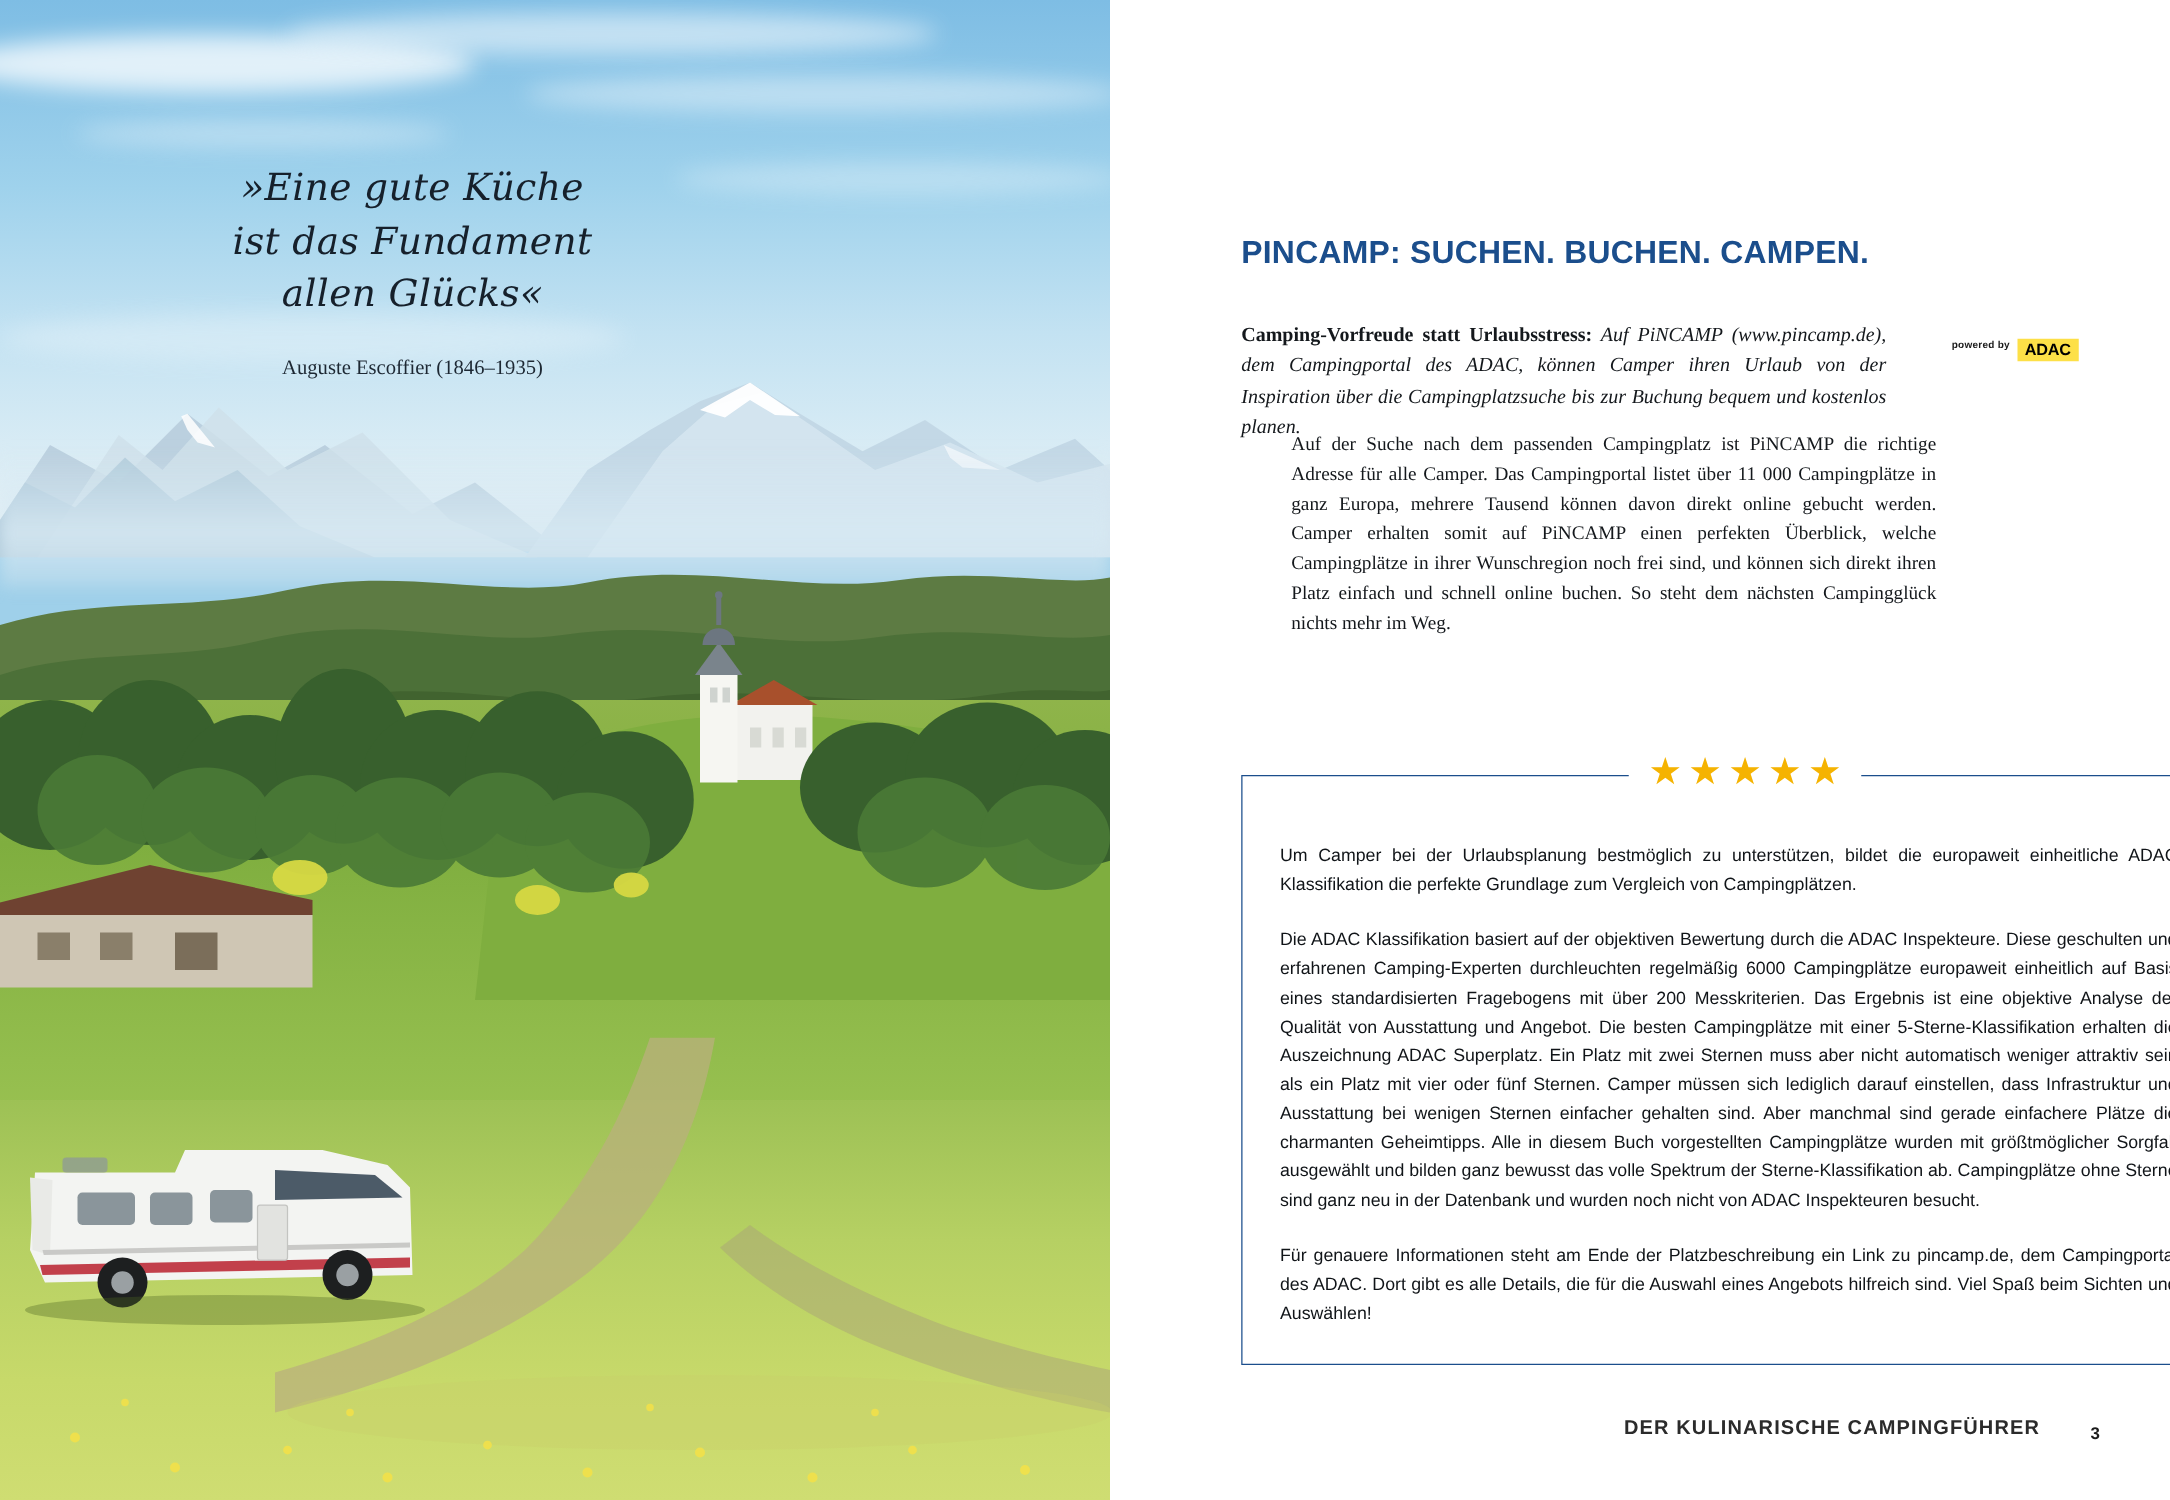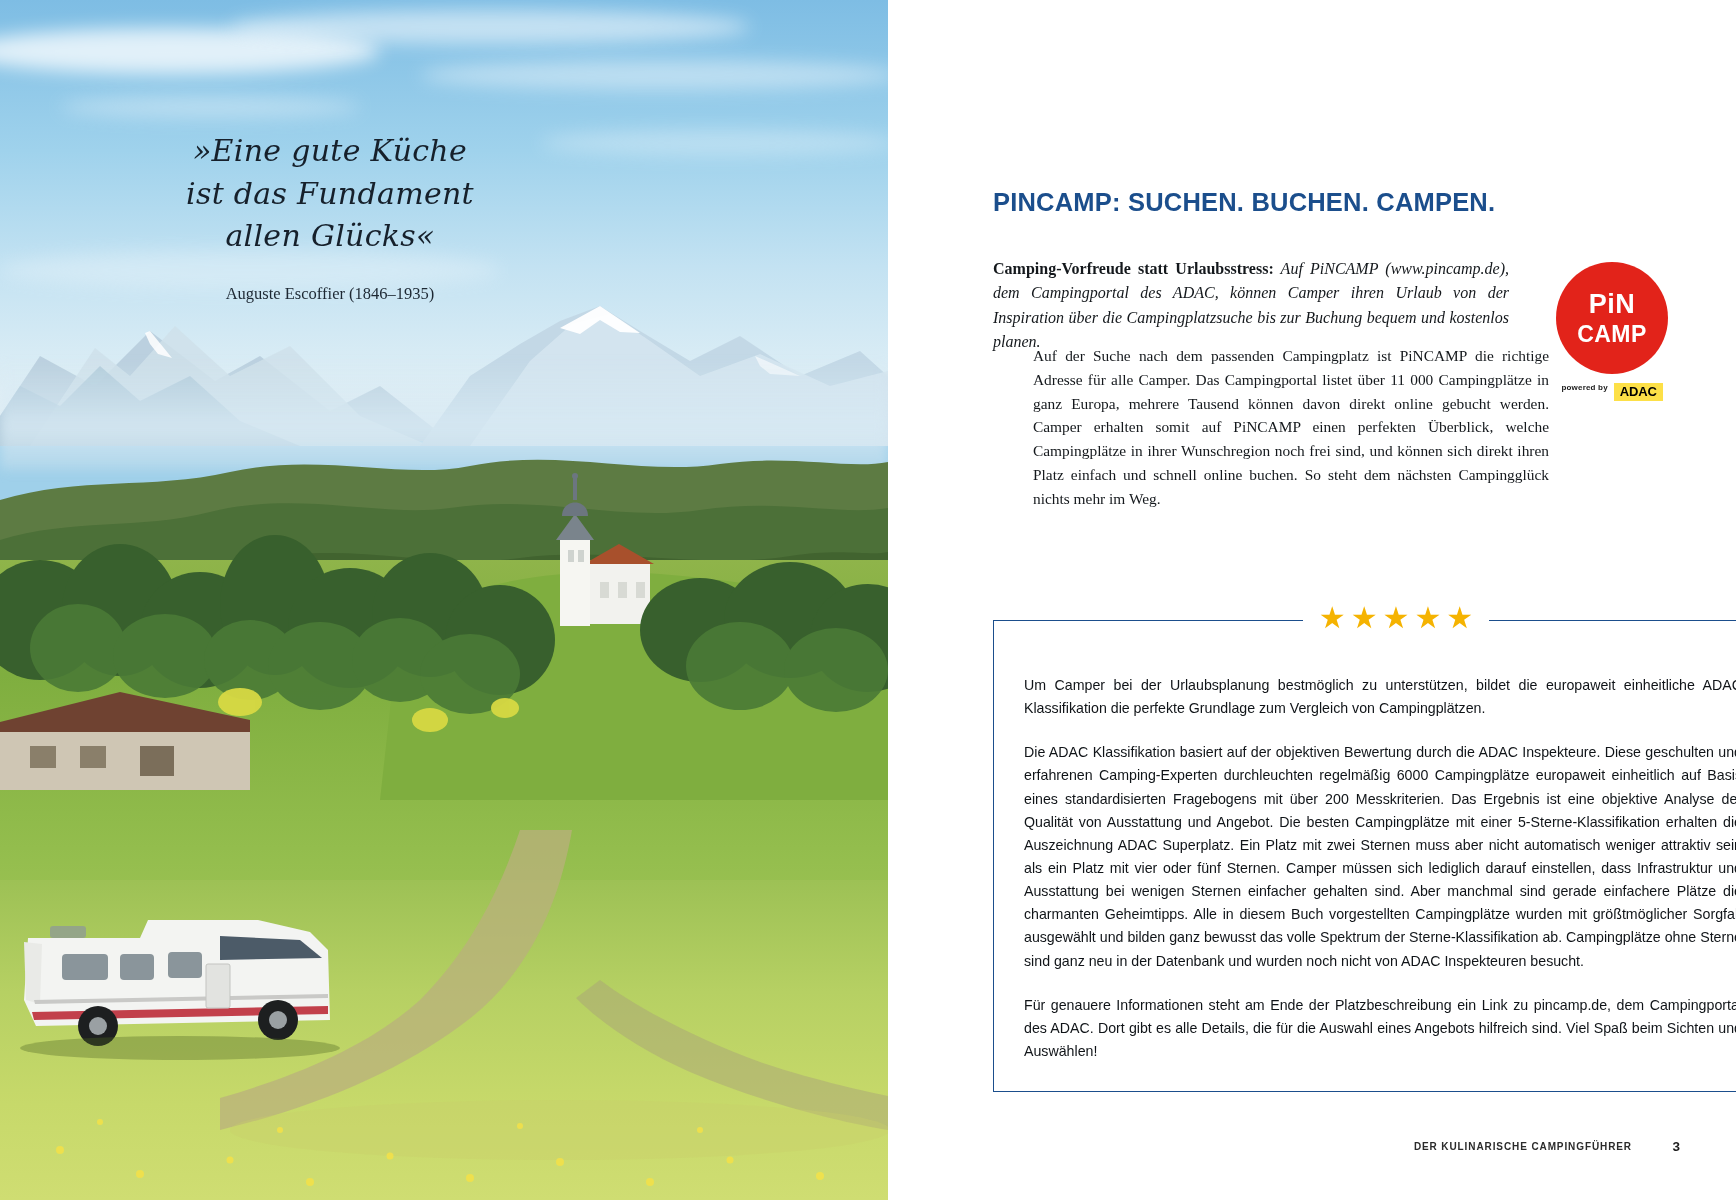--- a/index.html
+++ b/index.html
@@ -252,21 +252,21 @@
   .footer {
     position: absolute;
     right: 104px;
     bottom: 48px;
     display: flex;
     align-items: baseline;
     gap: 22px;
   }
   .footer-text {
     font-family: "Liberation Sans", sans-serif;
-    font-size: 10px;
+    font-size: 16px;
     letter-spacing: .9px;
     color: #2b2b2b;
     font-weight: bold;
   }
   .page-num {
     font-family: "Liberation Sans", sans-serif;
     font-size: 13.5px;
     font-weight: bold;
     color: #1b1b1b;
     position: absolute;
@@ -442,24 +442,20 @@
 
     <div class="headline">PINCAMP: SUCHEN. BUCHEN. CAMPEN.</div>
 
     <div class="intro">
       <span class="lead">Camping-Vorfreude statt Urlaubsstress:</span><span class="lead-italic"> Auf PiNCAMP (www.pincamp.de), dem Campingportal des ADAC, können Camper ihren Urlaub von der Inspiration über die Campingplatzsuche bis zur Buchung bequem und kostenlos planen.</span>
     </div>
 
     <div class="para2">Auf der Suche nach dem passenden Campingplatz ist PiNCAMP die richtige Adresse für alle Camper. Das Campingportal listet über 11 000 Campingplätze in ganz Europa, mehrere Tausend können davon direkt online gebucht werden. Camper erhalten somit auf PiNCAMP einen perfekten Überblick, welche Campingplätze in ihrer Wunschregion noch frei sind, und können sich direkt ihren Platz einfach und schnell online buchen. So steht dem nächsten Campingglück nichts mehr im Weg.</div>
 
     <div class="logo-wrap">
-      <div class="logo-circle">
-        <div class="logo-pin">PiN</div>
-        <div class="logo-camp">CAMP</div>
-      </div>
       <div class="logo-sub">
         <span class="powered">powered by</span>
         <span class="adac-badge">ADAC</span>
       </div>
     </div>
 
     <div class="star-box">
       <div class="stars">
         <div class="stars-inner">
           <span class="star">★</span>

